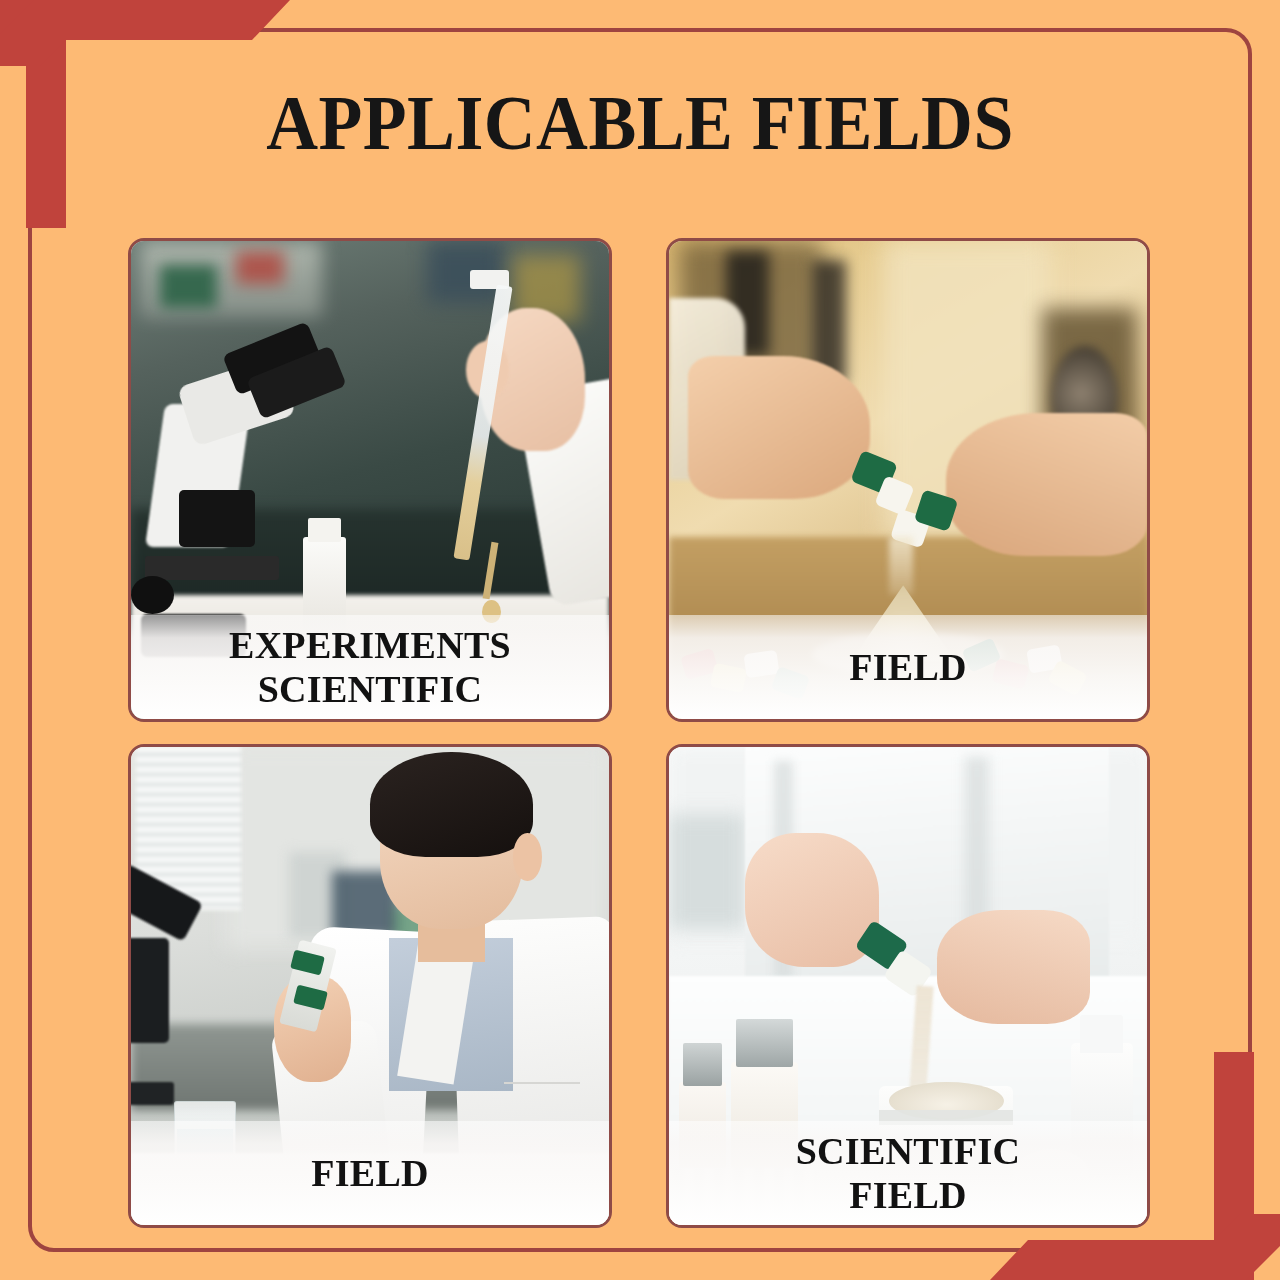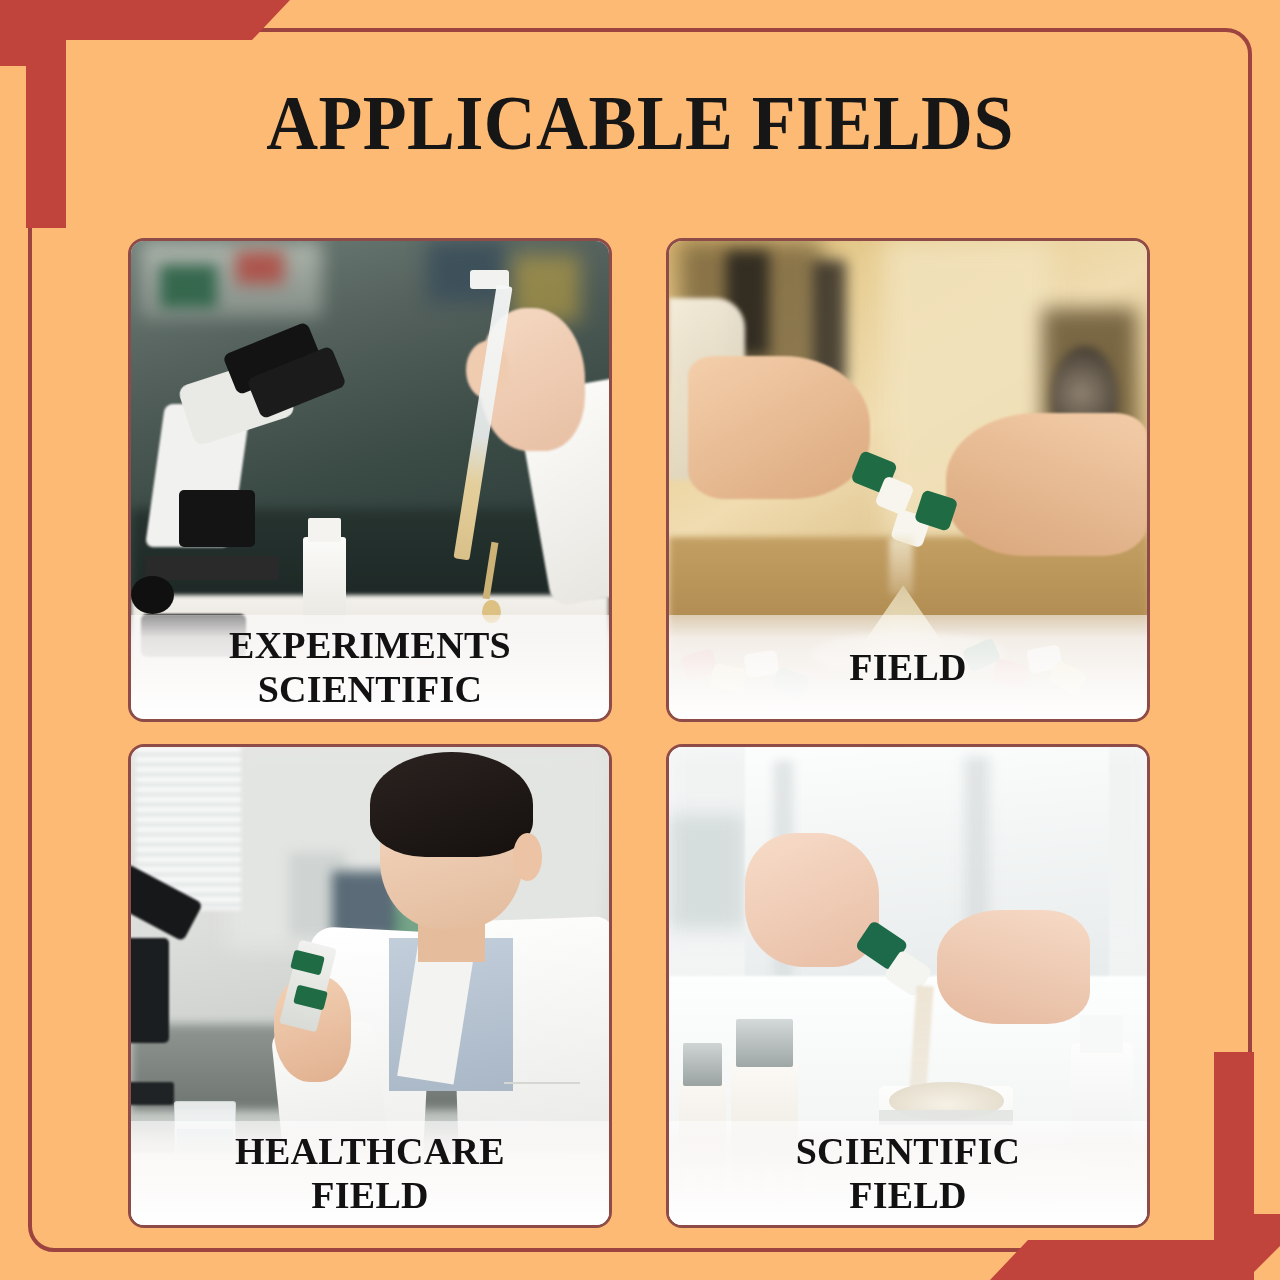--- a/index.html
+++ b/index.html
@@ -372,21 +372,20 @@
         <div class="photo-shape c3-arm"></div>
         <div class="photo-shape c3-hand"></div>
         <div class="photo-shape c3-blister"></div>
         <div class="photo-shape c3-blister-cap1"></div>
         <div class="photo-shape c3-blister-cap2"></div>
         <div class="photo-shape c3-glass"></div>
         <div class="photo-shape c3-water"></div>
         <div class="photo-shape c3-desk"></div>
       </div>
       <div class="caption two-line">
-        <span class="caption-line">HEALTHCARE</span>
         <span class="caption-line">FIELD</span>
       </div>
     </div>
 
     <div class="card">
       <div class="photo">
         <div class="photo-shape c4-bg"></div>
         <div class="photo-shape c4-backwall"></div>
         <div class="photo-shape c4-winl"></div>
         <div class="photo-shape c4-coat-top"></div>

